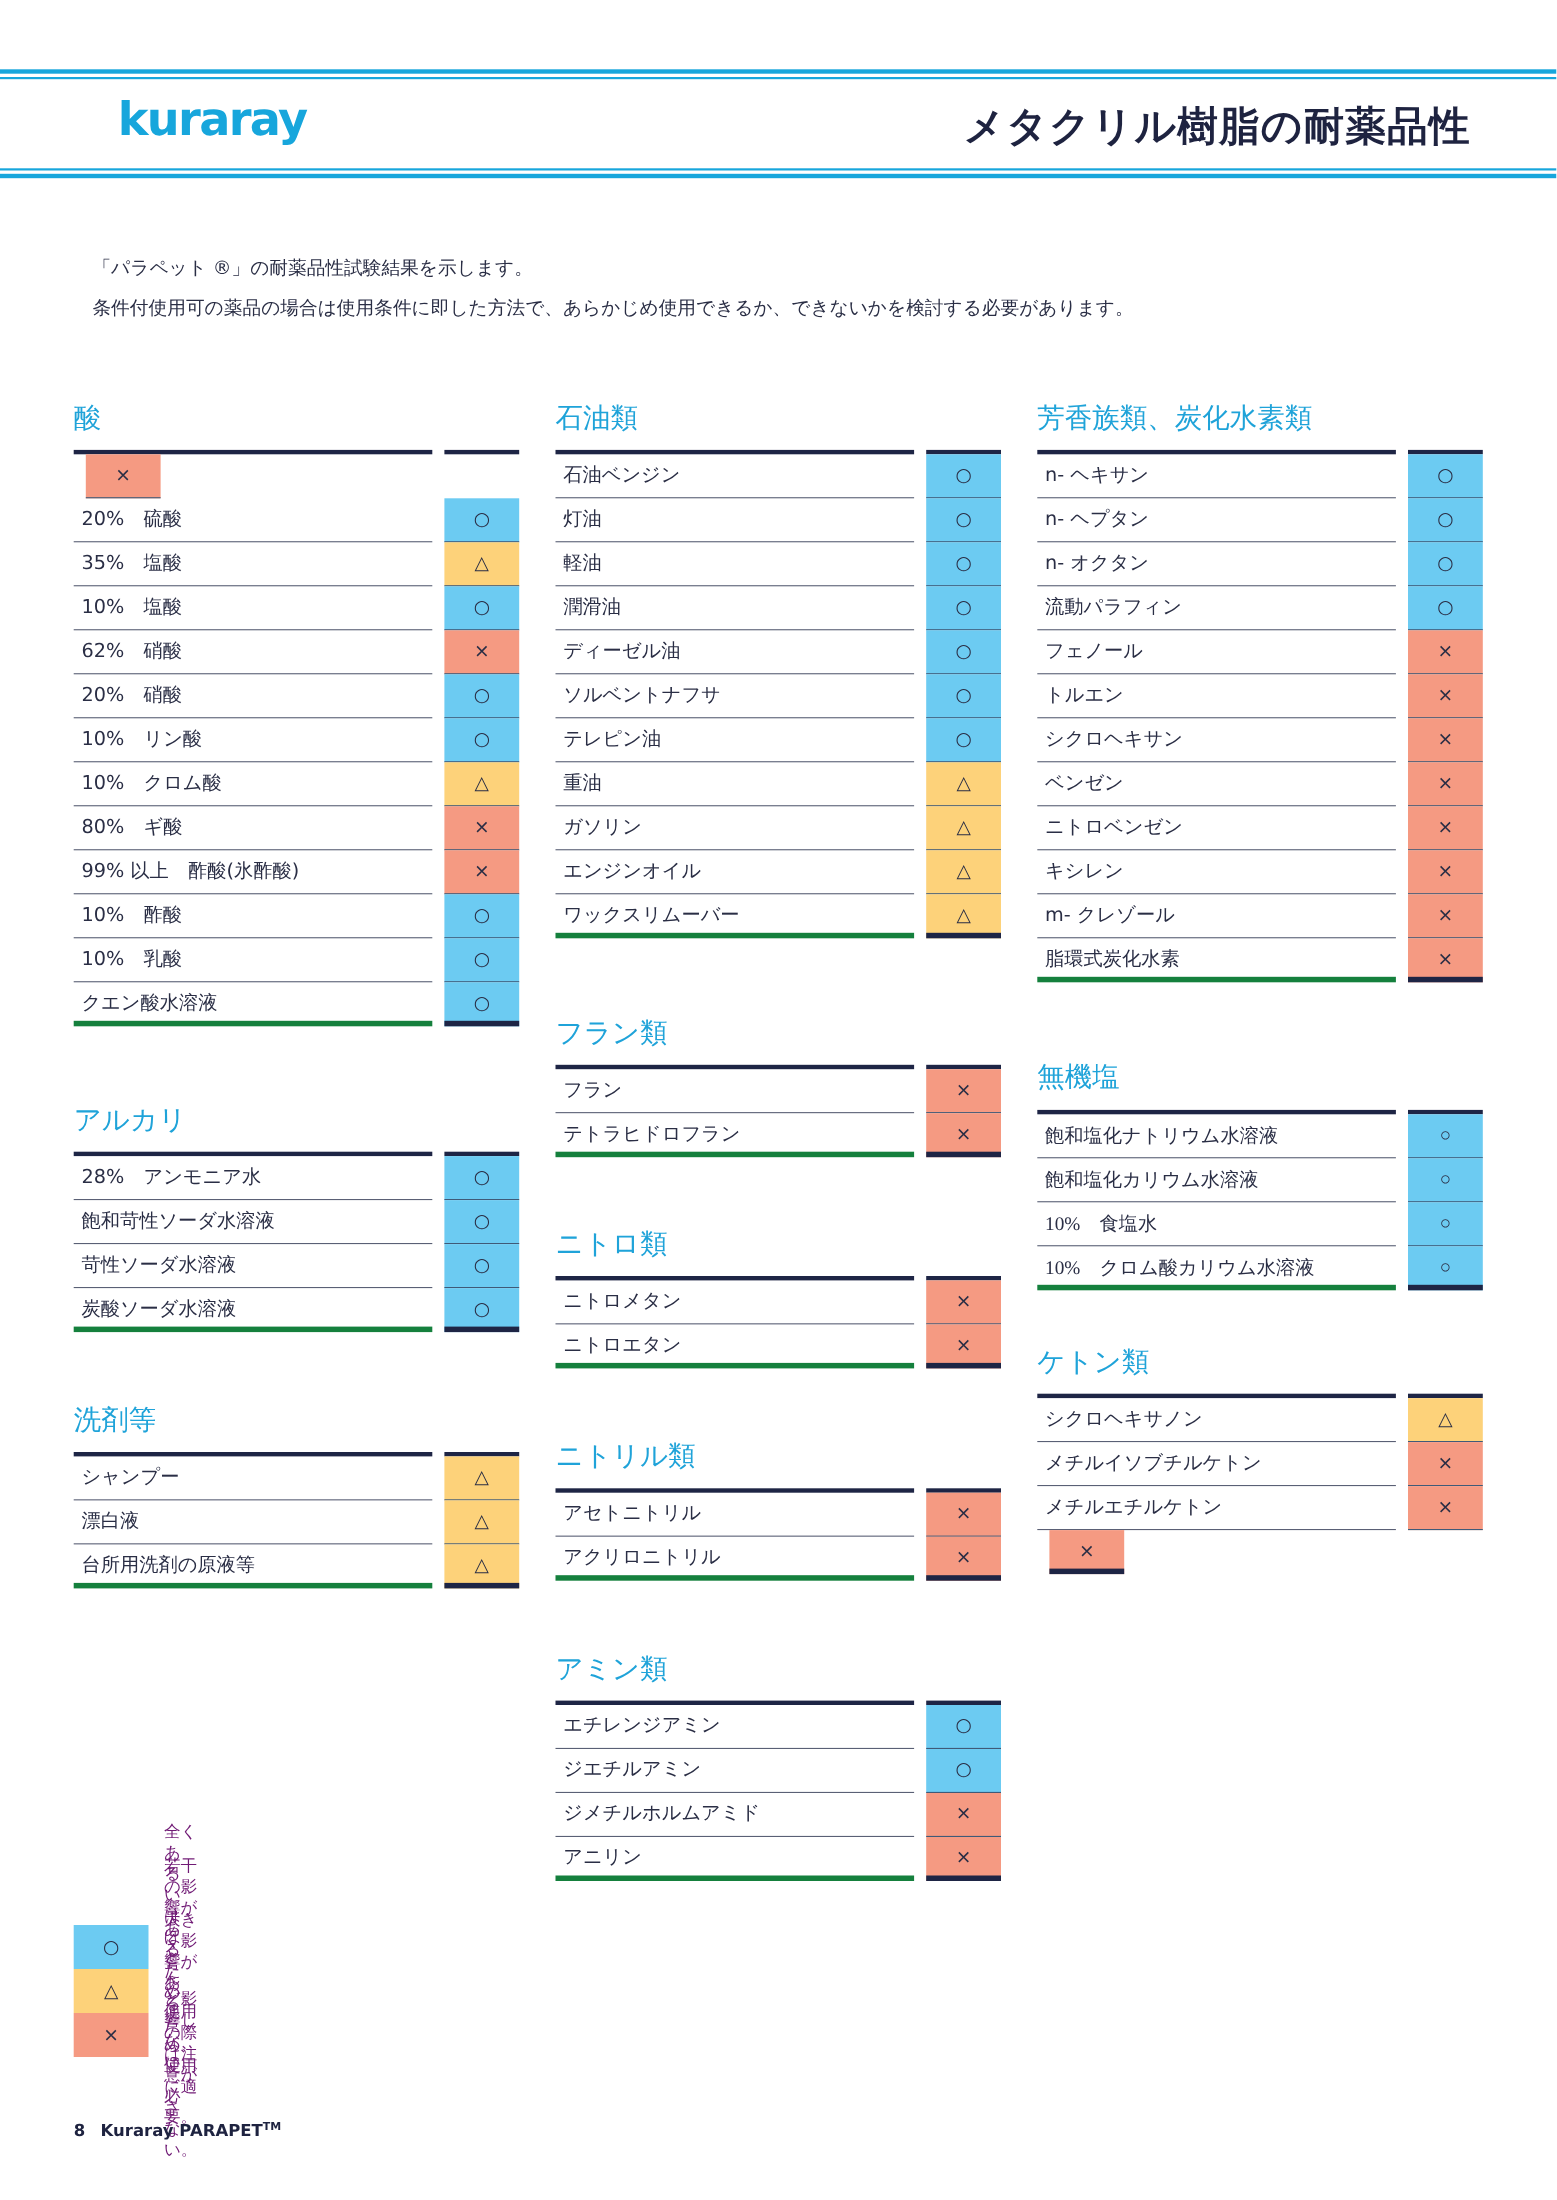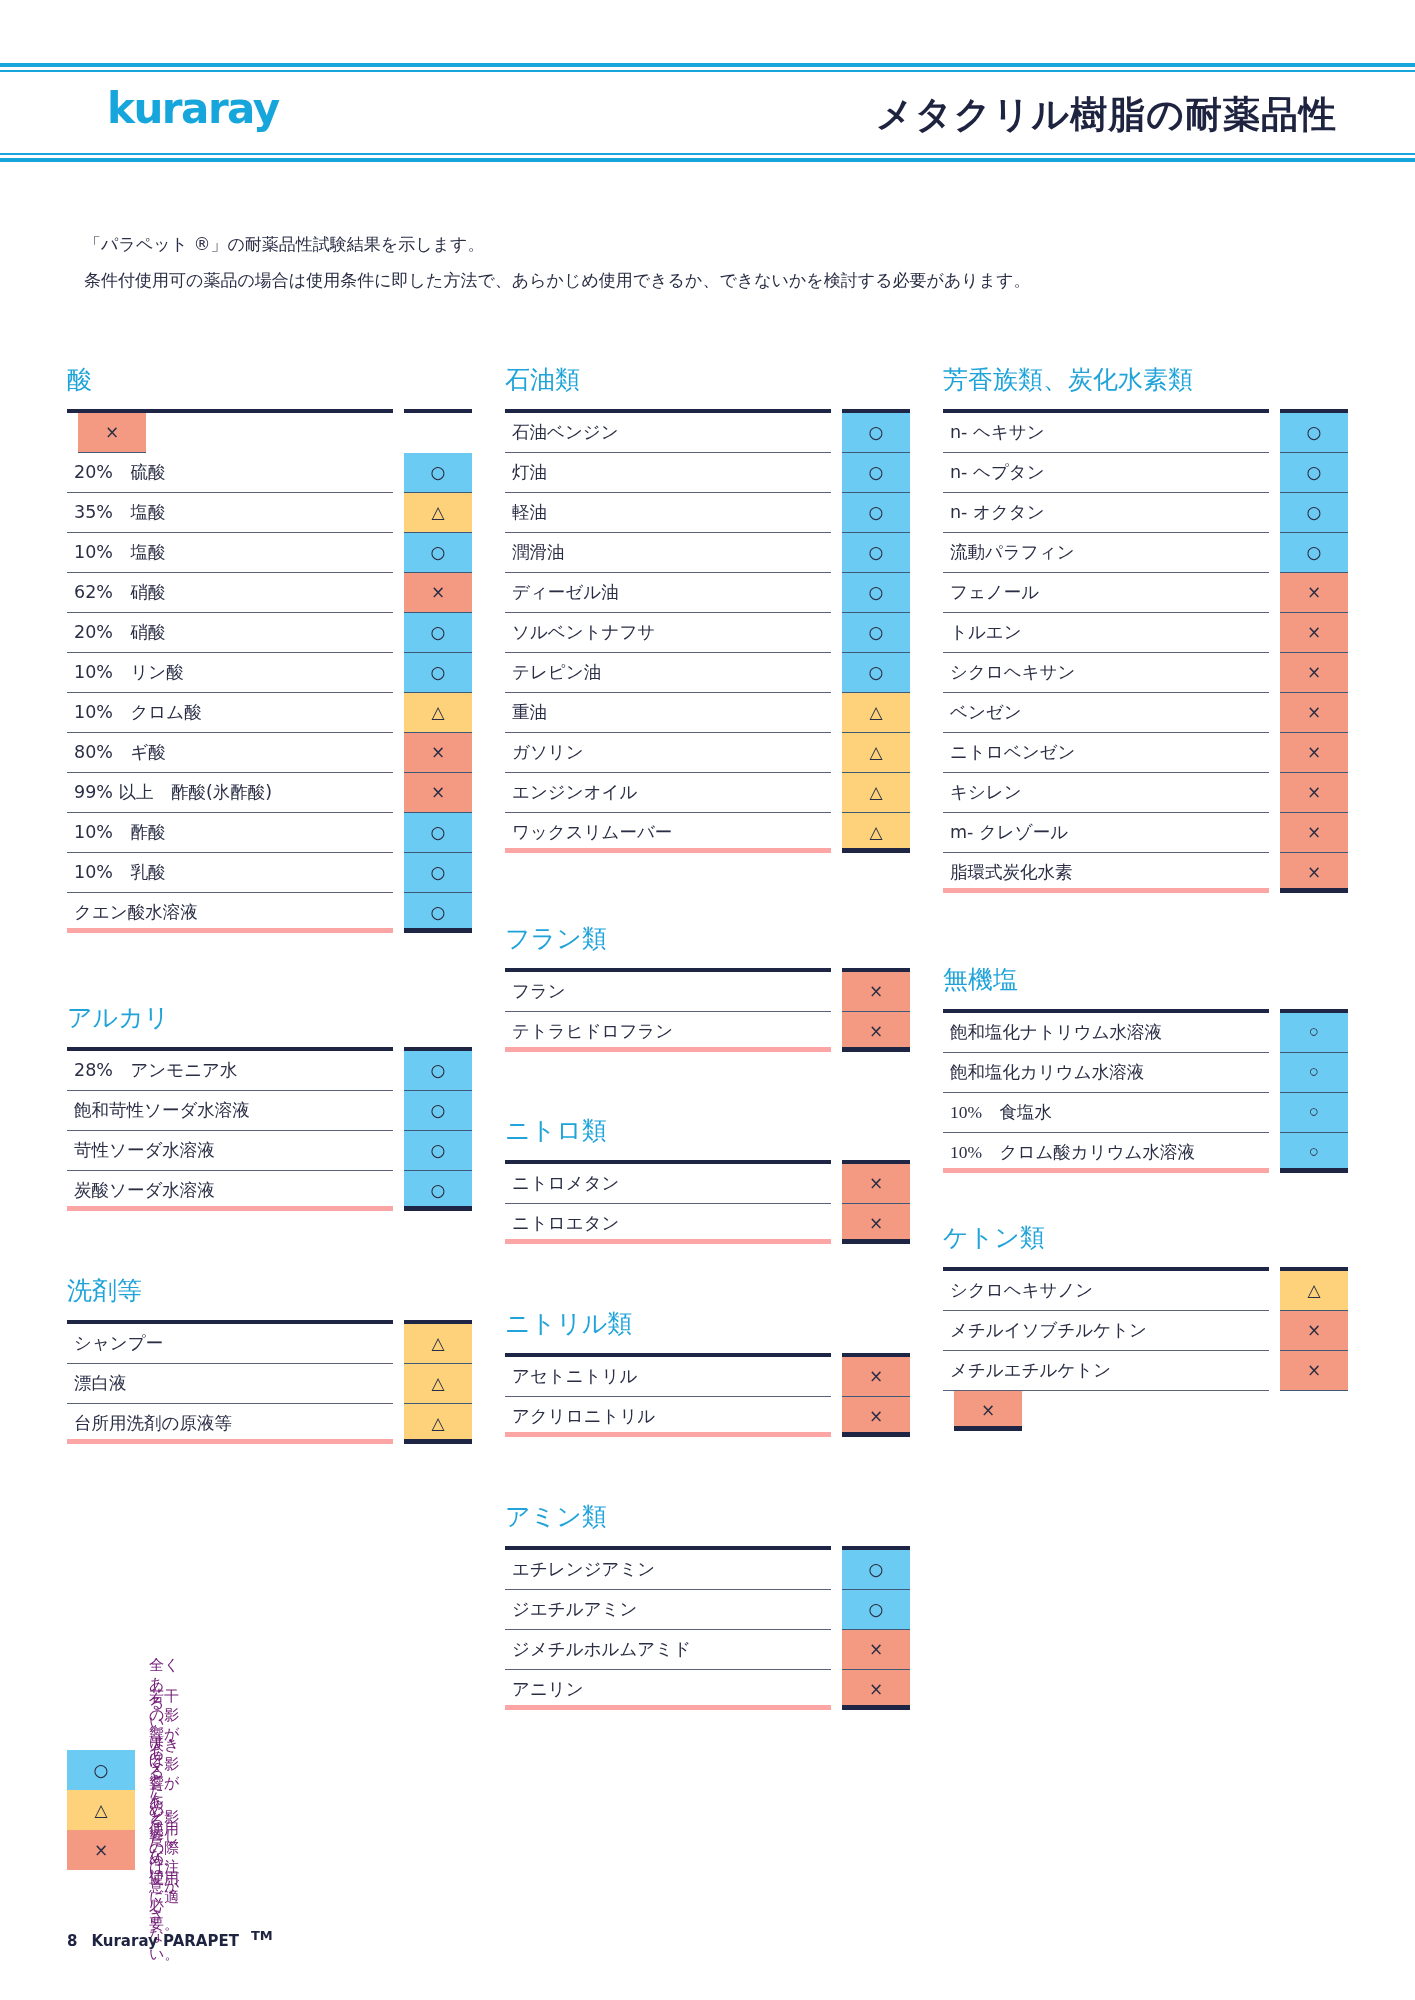--- a/index.html
+++ b/index.html
@@ -16,33 +16,33 @@
   .table { position: relative; }
   .table .topbar { display: flex; height: 4px; }
   .table .topbar .l { width: 326px; background: #1e2545; }
   .table .topbar .r { width: 68px; background: #1e2545; }
   .row { display: flex; height: 40px; }
   .row .label { width: 326px; box-sizing: border-box; padding-left: 7px; font-size: 17.5px;
                 line-height: 38px; color: #2a2e45; border-bottom: 1.5px solid #5a6075; white-space: nowrap; }
   .row .gap { width: 11px; }
   .row .status { width: 68px; box-sizing: border-box; text-align: center; line-height: 38px;
                  font-size: 17px; color: #2a2e45; border-bottom: 1.5px solid #3f5a78; }
-  .row:last-child .label { border-bottom: 5px solid #fca5a5; }
+  .row:last-child .label { border-bottom: 5px solid #15803d; }
   .row:last-child .status { border-bottom: 5px solid #1e2545; }
   .st-ok { background: #6ccbf2; }
   .st-warn { background: #fdd27a; }
   .st-ng { background: #f59a82; }
   .legend { position: absolute; left: 67px; top: 1750px; }
   .legend-row { display: flex; align-items: center; height: 40px; }
   .legend-swatch { width: 68px; height: 40px; text-align: center; line-height: 40px; font-size: 17px; color:#2a2e45; }
   .legend-text { margin-left: 82px; position: absolute; font-size: 15px; color: #701a75; }
   .legend-row { position: relative; }
   .footer { position: absolute; left: 67px; top: 1928px; font-size: 15px; font-weight: bold; color: #1e2340; }
   .footer .page-num { margin-right: 14px; }
-  .footer sup { font-size: 13px; margin-left: 12px; }
+  .footer sup { font-size: 10px; }
 </style>
 </head>
 <body>
 
 <div class="hline" style="top:63px;height:4px;"></div>
 <div class="hline" style="top:70px;height:2px;"></div>
 <div class="hline" style="top:153px;height:2px;"></div>
 <div class="hline" style="top:158px;height:4px;"></div>
 
 <div class="logo">kuraray</div>

